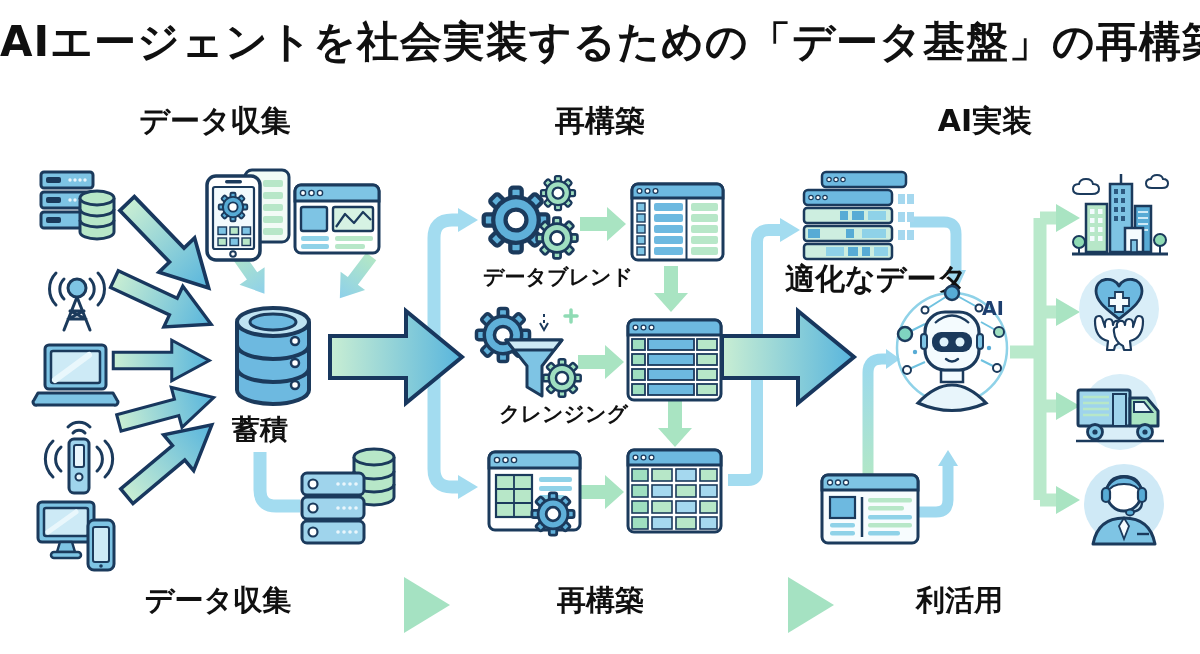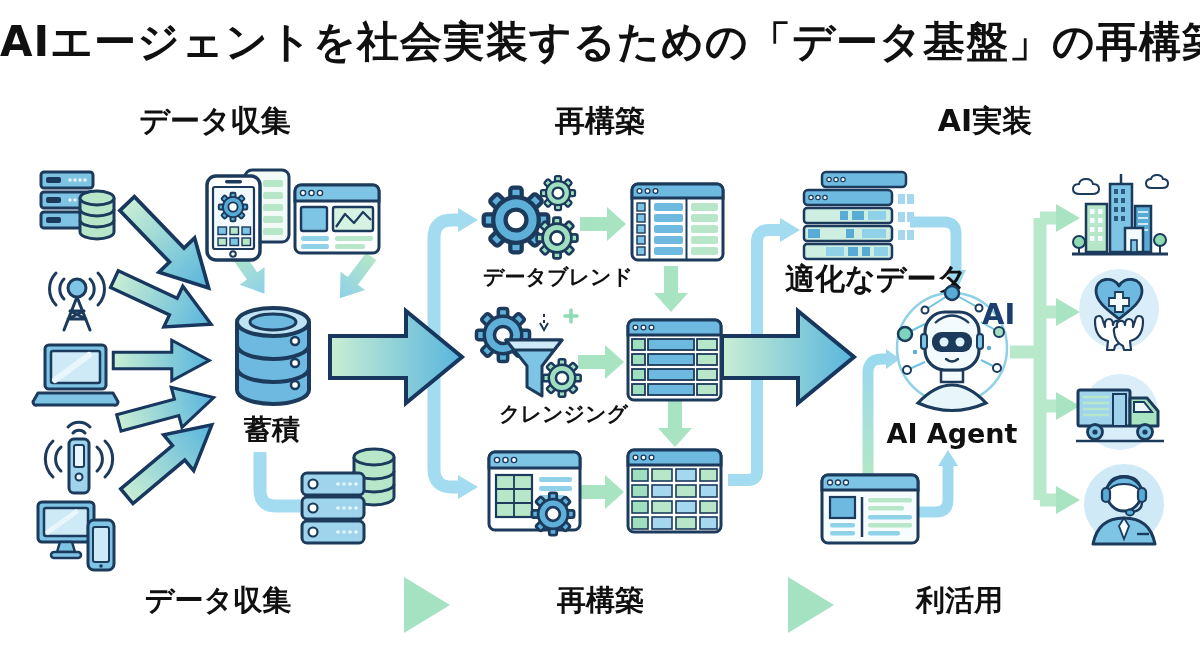--- a/index.html
+++ b/index.html
@@ -4,21 +4,21 @@
 <style>
   html,body{margin:0;padding:0;background:#ffffff;}
   #canvas{position:relative;width:1200px;height:654px;background:#ffffff;overflow:hidden;
           font-family:"DejaVu Sans","Liberation Sans",sans-serif;color:#101010;}
   .abs{position:absolute;}
   .lbl{position:absolute;font-weight:800;color:#101010;text-align:center;line-height:1.15;white-space:nowrap;}
   .title{left:0;top:18px;width:1200px;font-size:42px;font-weight:900;letter-spacing:1px;}
   .hdr{font-size:30px;}
   .small-lbl{font-size:21px;font-weight:700;margin-left:30px;}
   .mid-lbl{font-size:28px;}
-  .ai-badge{font-size:29px;font-weight:900;color:#1c3e6e;}
+  .ai-badge{font-size:19px;font-weight:900;color:#1c3e6e;}
   .foot{font-size:29px;}
   .tri{position:absolute;width:0;height:0;border-top:28px solid transparent;border-bottom:28px solid transparent;border-left:46px solid #a5e2c2;}
   svg{display:block;overflow:visible;}
 </style>
 </head>
 <body>
 
 <div id="canvas">
 
   <svg class="abs" width="0" height="0" aria-hidden="true">
@@ -266,21 +266,21 @@
         <ellipse cx="41" cy="22" rx="36" ry="14" fill="#bfe3f2"></ellipse>
         <ellipse cx="41" cy="22" rx="23" ry="8" fill="#6db9e0" stroke-width="3"></ellipse>
       </g>
       <g fill="#ffffff" stroke="#1b3a5c" stroke-width="2.5">
         <circle cx="63" cy="41" r="4"></circle>
           <circle cx="63" cy="63" r="4"></circle>
           <circle cx="63" cy="85" r="4"></circle>
       </g>
     </svg>
   </div>
-  <div class="lbl mid-lbl" style="left:222px;top:414px;width:100px;">蓄積</div>
+  <div class="lbl mid-lbl" style="left:210px;top:414px;width:100px;">蓄積</div>
 
   <div class="abs" style="left:298px;top:445px;">
     <svg width="100" height="105" viewBox="0 0 100 105">
       <g fill="#b7e7c8" stroke="#1b3a5c" stroke-width="3" stroke-linejoin="round">
         <path d="M56 12 V52 a20 8 0 0 0 40 0 V12"></path>
         <path d="M56 26 a20 8 0 0 0 40 0" fill="none"></path>
         <path d="M56 39 a20 8 0 0 0 40 0" fill="none"></path>
         <ellipse cx="76" cy="12" rx="20" ry="8"></ellipse>
       </g>
       <g fill="#9fd4ec" stroke="#1b3a5c" stroke-width="3" stroke-linejoin="round">
@@ -512,21 +512,20 @@
       <path d="M50 41 q17 -15 34 0" fill="none" stroke="#1b3a5c" stroke-width="2.2"></path>
       <rect x="36" y="52" width="6" height="15" rx="3" fill="#7ec4e4" stroke="#1b3a5c" stroke-width="2"></rect>
       <rect x="92" y="52" width="6" height="15" rx="3" fill="#7ec4e4" stroke="#1b3a5c" stroke-width="2"></rect>
       <rect x="47" y="50" width="40" height="20" rx="9" fill="#1b3a5c"></rect>
       <circle cx="59" cy="60" r="4.5" fill="#dff3fb"></circle>
         <circle cx="75" cy="60" r="4.5" fill="#dff3fb"></circle>
       <path d="M61 77 q6 5 12 0" fill="none" stroke="#1b3a5c" stroke-width="2.4" stroke-linecap="round"></path>
     </svg>
   </div>
   <div class="lbl ai-badge" style="left:982px;top:298px;width:60px;text-align:left;">AI</div>
-  <div class="lbl" style="left:877px;top:418px;width:150px;font-size:27px;font-weight:800;">AI Agent</div>
 
   <div class="abs" style="left:820px;top:473px;">
     <svg width="100" height="72" viewBox="0 0 100 72">
       <rect x="2" y="2" width="96" height="68" rx="6" fill="#f7fcfe" stroke="#1b3a5c" stroke-width="3"></rect>
       <path d="M8 2 h84 a6 6 0 0 1 6 6 v9 H2 V8 a6 6 0 0 1 6 -6 z" fill="#7ec4e4" stroke="#1b3a5c" stroke-width="3"></path>
       <g fill="#ffffff" stroke="#1b3a5c" stroke-width="1.3">
           <circle cx="10" cy="9.5" r="2.5"></circle>
           <circle cx="18" cy="9.5" r="2.5"></circle>
           <circle cx="26" cy="9.5" r="2.5"></circle>
         </g>

